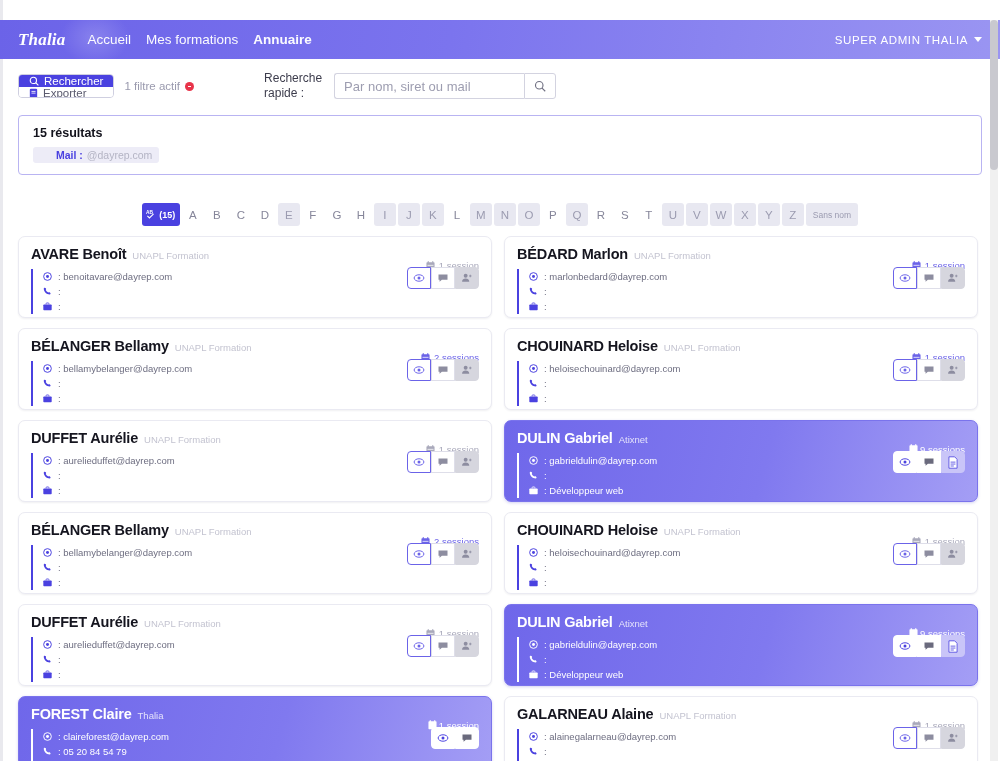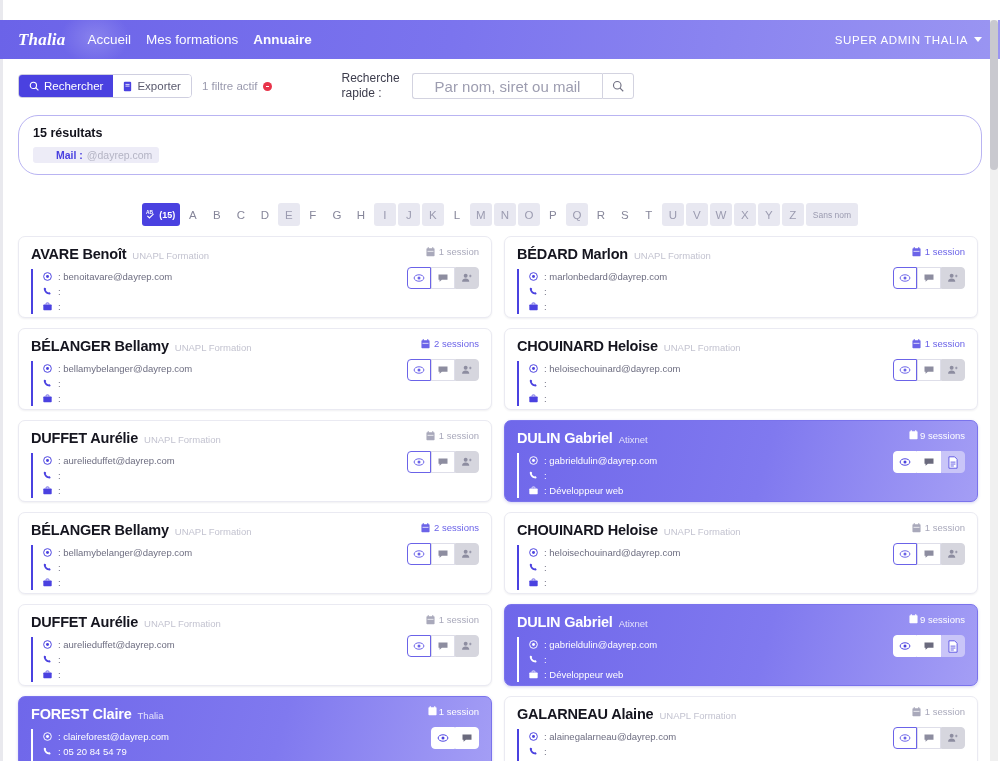--- a/index.html
+++ b/index.html
@@ -41,48 +41,48 @@
   .navspacer { flex:1 1 auto; }
   .navuser { color:#fff; font-size:11.5px; letter-spacing:.6px; display:flex;align-items:center;gap:6px; z-index:2;}
   .caret { width:0;height:0;border-left:4px solid transparent;border-right:4px solid transparent;border-top:5px solid #fff; display:inline-block;}
 
   
   .toolbar {
     flex:0 0 auto; display:flex; align-items:center;
     padding:12px 18px 10px 18px;
     background:#fff;
   }
-  .btn-group { display:flex; border:1px solid #cfcfe0; border-radius:4px; overflow:hidden; height:24px;}
+  .btn-group { display:flex; border:1px solid #cfcfe0; border-radius:4px; overflow:hidden; height:24px;flex-direction:column;}
   .btn-search {
     background:#4a41e0; color:#fff; font-size:11.5px; display:flex;align-items:center;gap:5px;
     padding:0 10px; height:100%; border:none; cursor:pointer; white-space:nowrap;
   }
   .btn-export {
     background:#fff; color:#5a5a6e; font-size:11.5px; display:flex;align-items:center;gap:5px;
     padding:0 10px; height:100%; border:none; cursor:pointer; white-space:nowrap;
   }
   .filter-note { font-size:11.5px; color:#9a9aae; margin-left:10px; display:flex;align-items:center;gap:5px;}
   .filter-dot { width:9px;height:9px;border-radius:50%;background:#e8344a;display:inline-block;position:relative;}
   .filter-dot::after{content:"";position:absolute;left:3px;top:4px;width:3px;height:1px;background:#fff;}
   .tb-spacer { width:70px; }
   .quick-label { font-size:12px; color:#3c3c4c; line-height:1.25; margin-right:12px; }
   .quick-wrap { display:flex; height:26px; }
   .quick-input {
     width:190px; border:1px solid #d3d3e0; border-right:none; border-radius:3px 0 0 3px;
-    padding:0 22px; font-size:15px; color:#555; font-family:inherit; outline:none; background:#fff;
+    padding:0 9px; font-size:13px; color:#555; font-family:inherit; outline:none; background:#fff;
   }
   .quick-input::placeholder{color:#9d9db0;}
   .quick-btn {
     width:32px; border:1px solid #d3d3e0; border-radius:0 3px 3px 0; background:#fff;
     display:flex;align-items:center;justify-content:center;cursor:pointer;
   }
 
   
   .results-box {
-    margin:4px 18px 0 18px; border:1.5px solid #b9b4f2; border-radius:20px;
+    margin:4px 18px 0 18px; border:1.5px solid #b9b4f2; border-radius:4px;
     padding:10px 14px 11px 14px; background:#fff;
   }
   .results-title { font-size:12.5px; font-weight:700; color:#13131c; }
   .results-chips { margin-top:7px; display:flex; }
   .chip {
     background:#edecf7; border-radius:3px; padding:2px 7px; font-size:10.5px; display:flex; gap:4px;
   }
   .chip-key { color:#4a41e0; font-weight:700;padding-left:16px; }
   .chip-val { color:#b4b4c4; }
 
@@ -120,21 +120,21 @@
   .card.hl .card-org { color:#e4e2fb; }
 
   .card-lines { margin-top:7px; padding-left:9px; border-left:2px solid #4a41e0; }
   .card.hl .card-lines { border-left-color:#ffffff; }
   .cline { display:flex; align-items:center; gap:5px; font-size:9.5px; color:#6d6d80; height:15px; }
   .card.hl .cline { color:#ffffff;text-align:right; }
   .cline .ico { width:11px; display:inline-flex; justify-content:center; color:#4a41e0; font-size:10px;}
   .card.hl .cline .ico { color:#fff; }
 
   .card-sessions {
-    position:absolute; right:12px; top:9px; font-size:9.5px; color:#a9a9bb;
+    position:absolute; right:12px; top:23px; font-size:9.5px; color:#a9a9bb;
     display:flex; align-items:center; gap:4px; white-space:nowrap;
   }
   .card-sessions.accent { color:#6b63e8; }
   .card.hl .card-sessions { color:#fff; text-align:right; display:block; line-height:1.15; max-width:56px;}
   .card.hl .card-sessions .sess-ico { display:inline-block; vertical-align:-1px; margin-right:2px;}
 
   .card-actions { position:absolute; right:12px; top:30px; display:flex; }
   .act {
     width:24px; height:22px; display:flex;align-items:center;justify-content:center;
     border:1px solid #dedee9; background:#fff; cursor:pointer;

